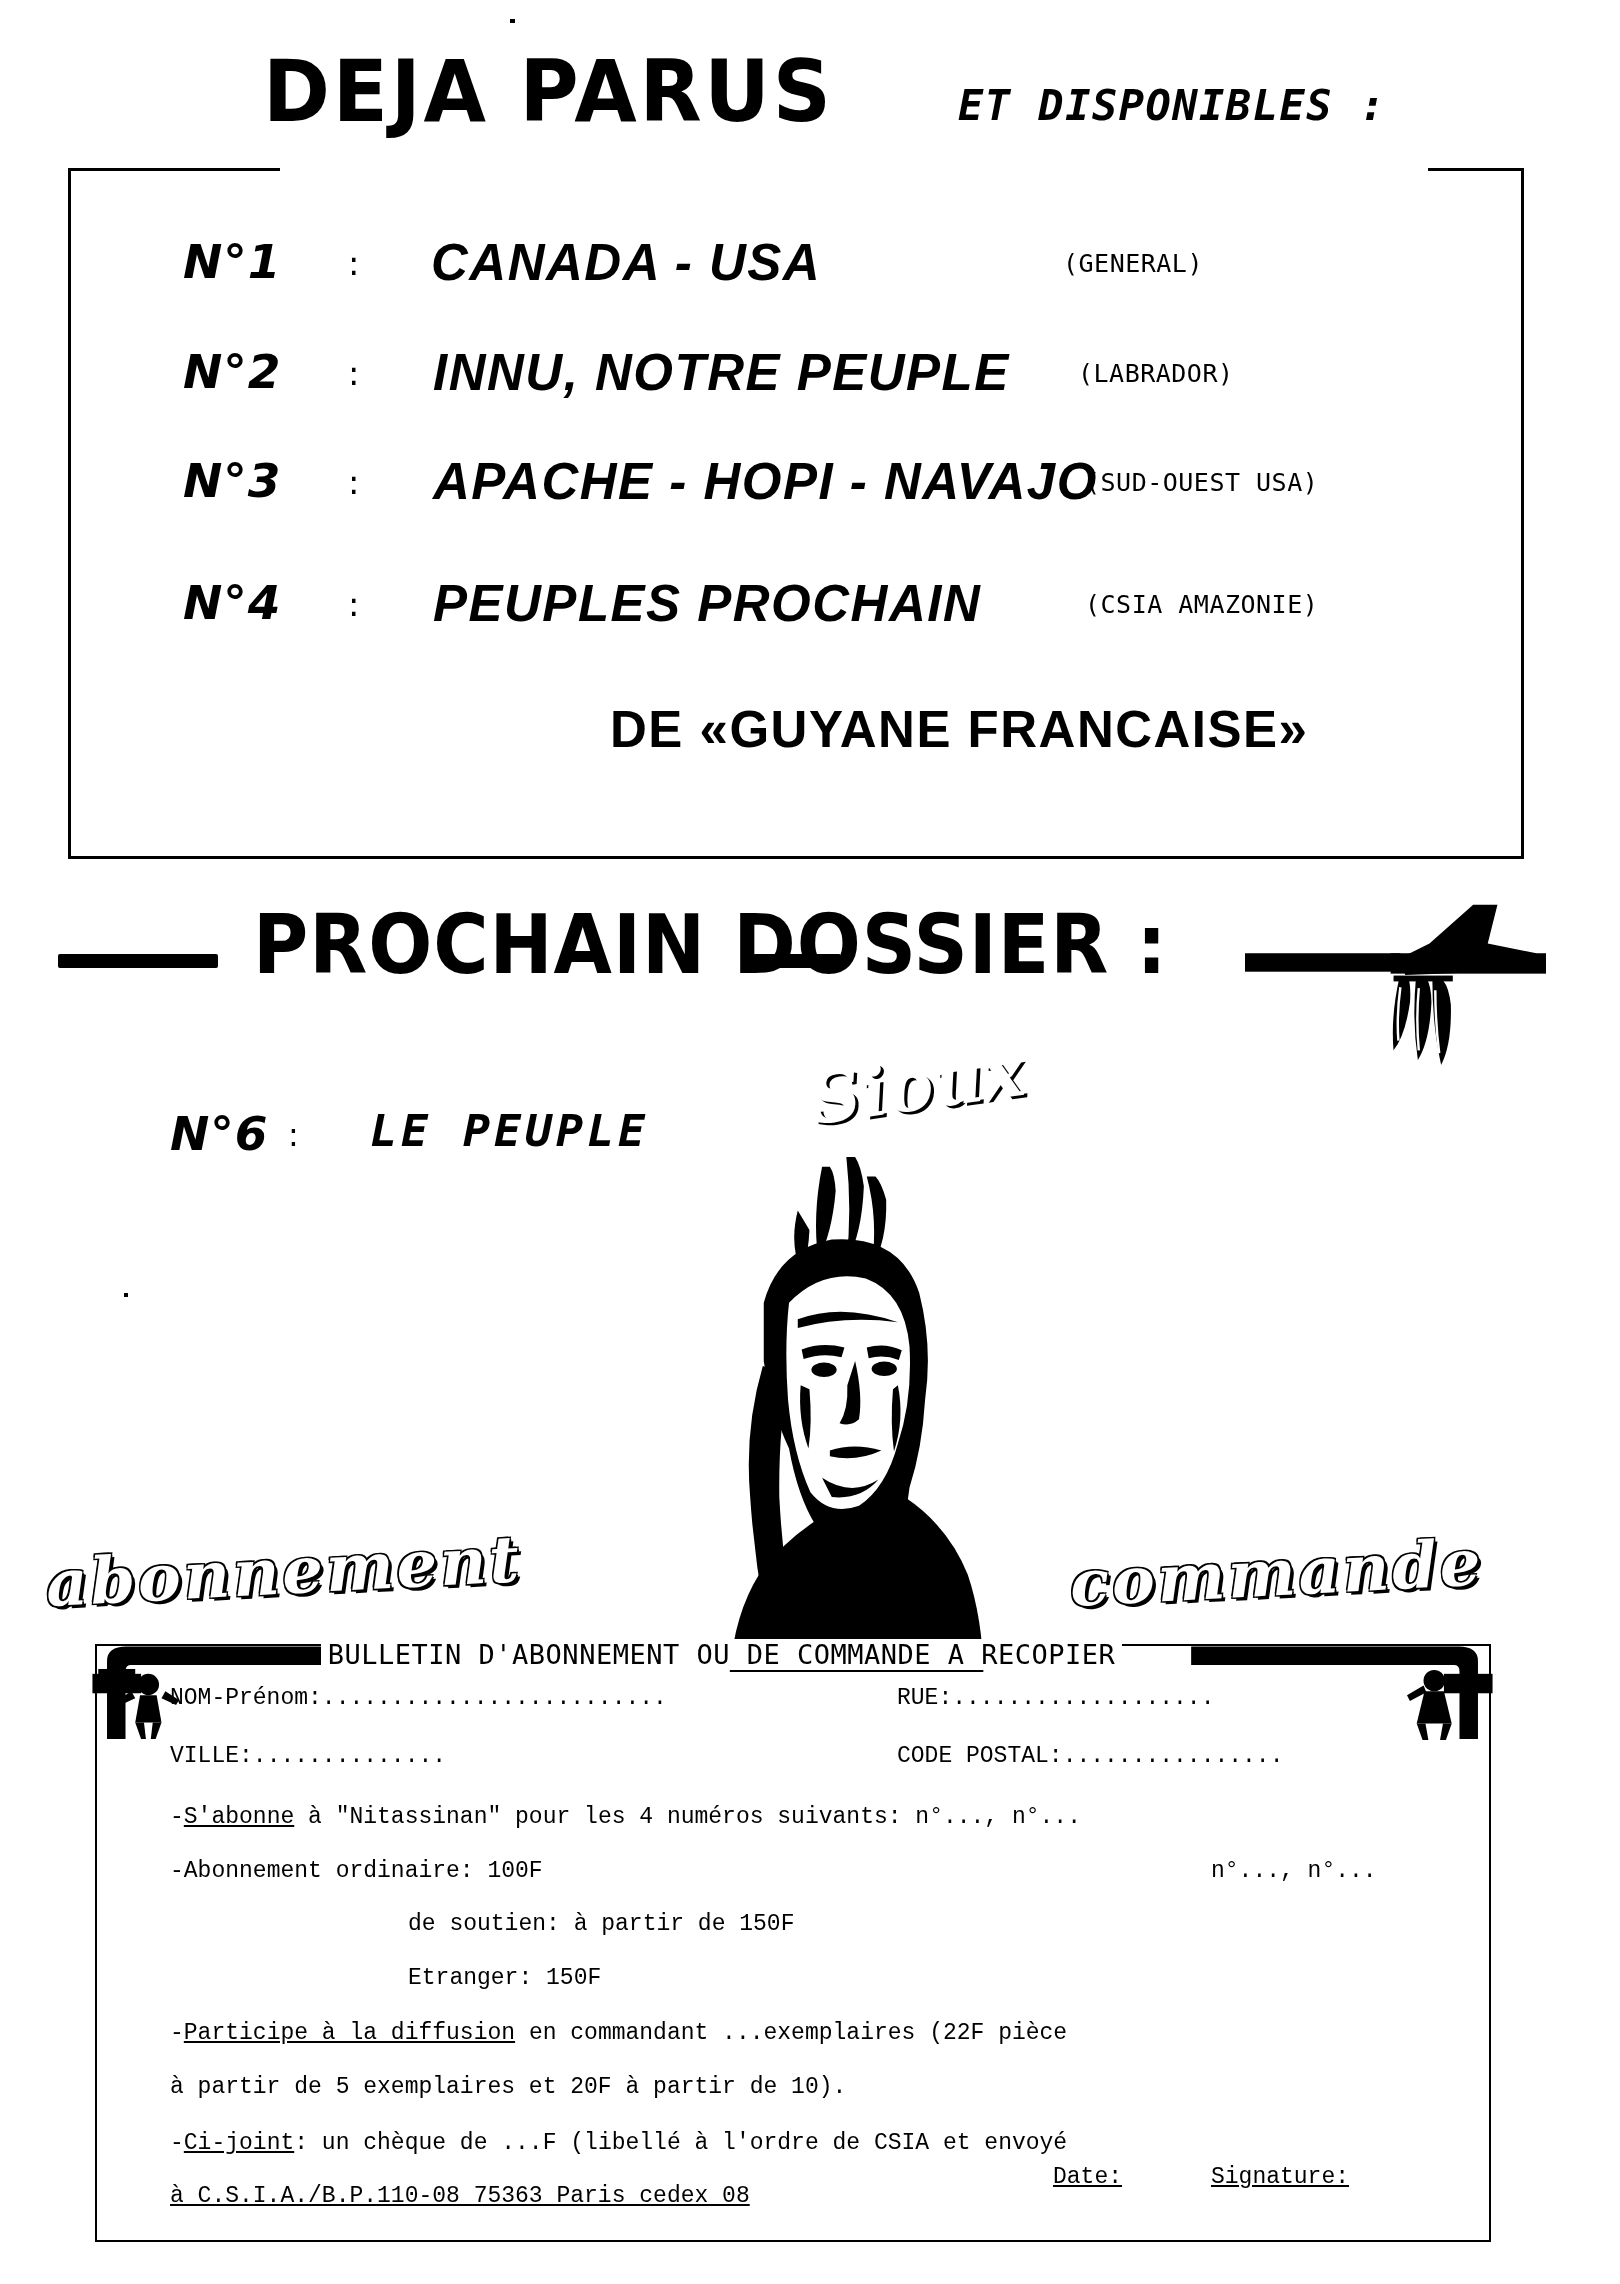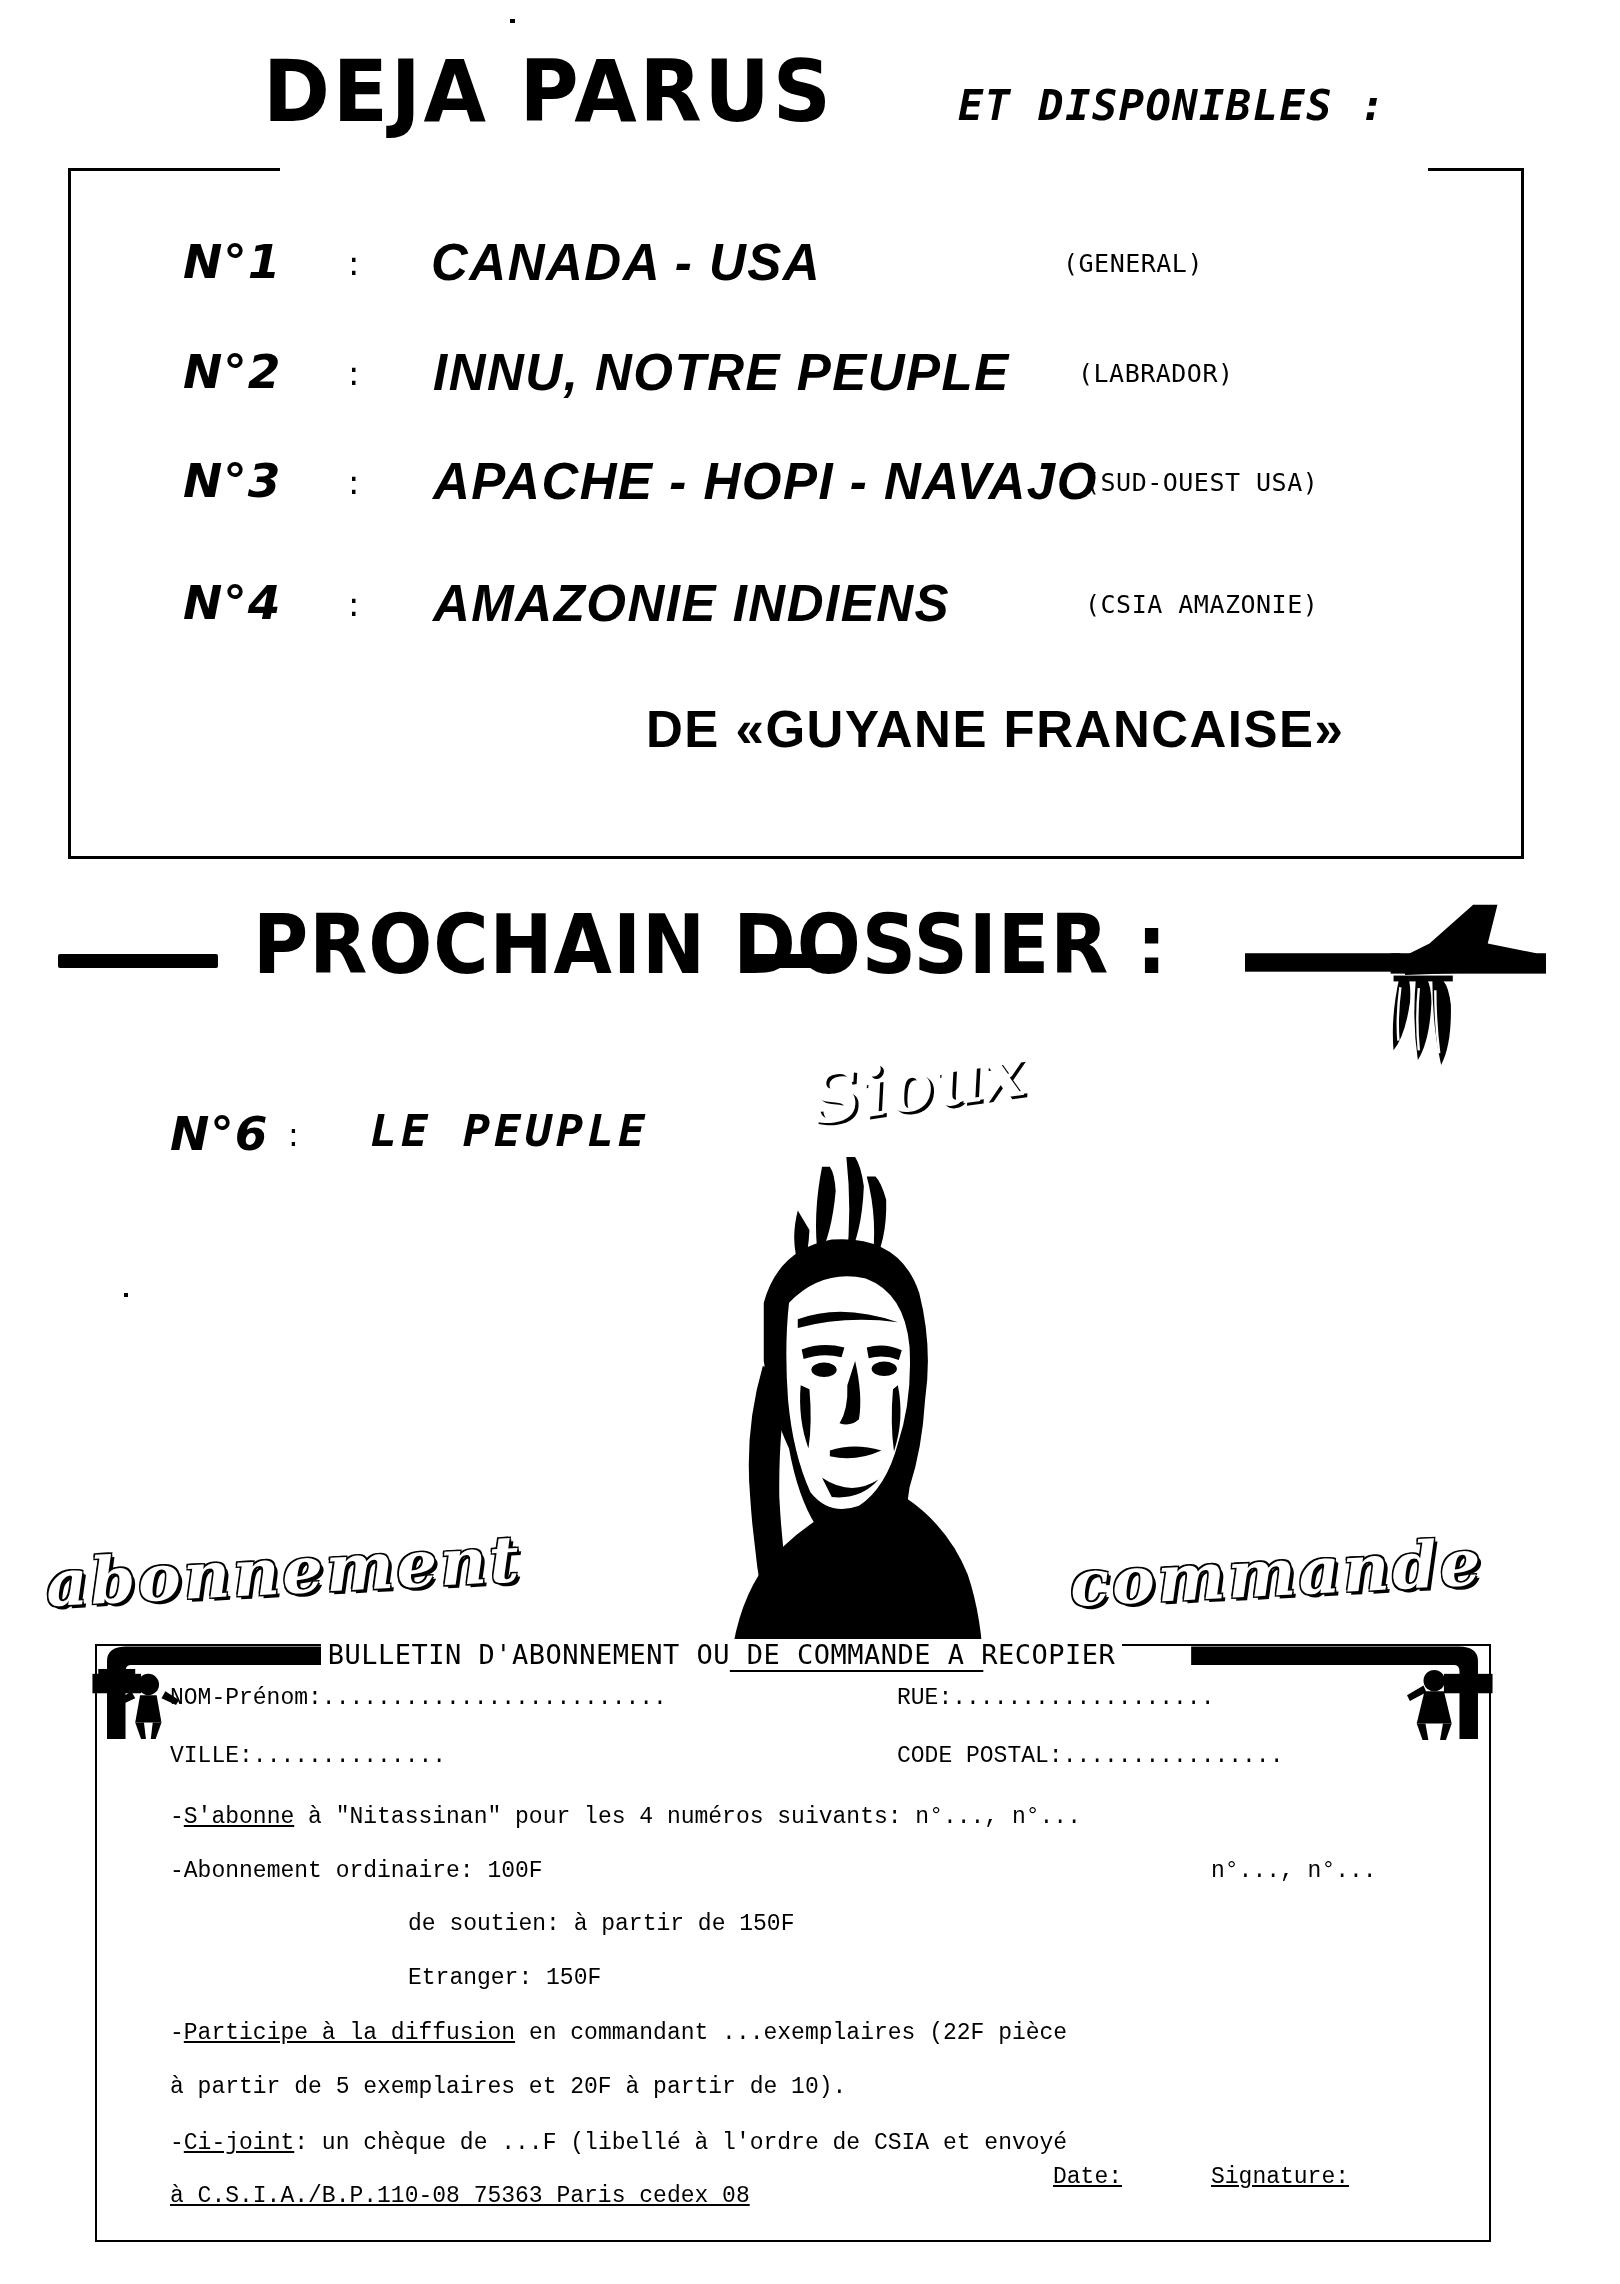--- a/index.html
+++ b/index.html
@@ -114,21 +114,20 @@
   }
   #guyane-line {
     position: absolute;
     left: 610px;
     top: 700px;
     font-family: "Liberation Sans", sans-serif;
     font-weight: bold;
     font-size: 51px;
     letter-spacing: 1.5px;
     white-space: nowrap;
-    margin-left: 36px;
   }
 
   
   #prochain-wrap {
     position: absolute;
     left: 58px;
     top: 897px;
     width: 1507px;
     height: 204px;
   }
@@ -320,21 +319,21 @@
   <div class="parus-row" style="top:282px;">
     <span class="parus-num">N°3</span>
     <span class="parus-colon">:</span>
     <span class="parus-title" style="left:362px;">APACHE - HOPI - NAVAJO</span>
     <span class="parus-note" style="left:1014px;">(SUD-OUEST USA)</span>
   </div>
 
   <div class="parus-row" style="top:404px;">
     <span class="parus-num">N°4</span>
     <span class="parus-colon">:</span>
-    <span class="parus-title" style="left:362px;">AMAZONIE  INDIENS</span>
+    <span class="parus-title" style="left:362px;">PEUPLES  PROCHAIN</span>
     <span class="parus-note" style="left:1014px;">(CSIA AMAZONIE)</span>
   </div>
 </div>
 <div id="box-notch"></div>
 <div id="guyane-line">DE  «GUYANE  FRANCAISE»</div>
 
 <div id="prochain-wrap">
   <div class="dash-bar" id="dash-left">
     <span class="dash-zig" style="left:49px;">▴▾▴▾▴</span>
   </div>

